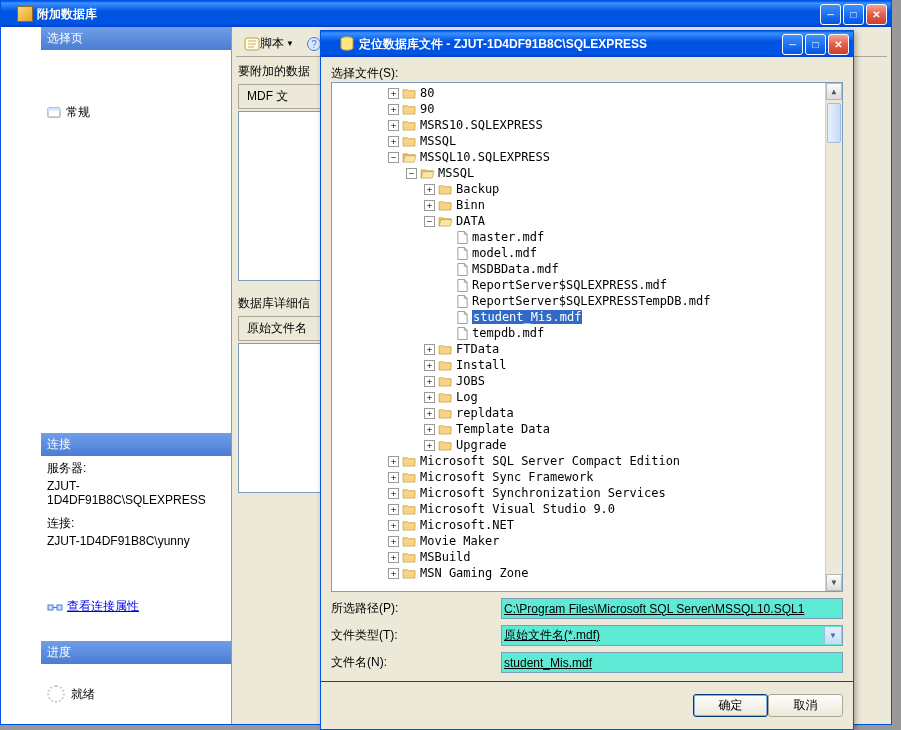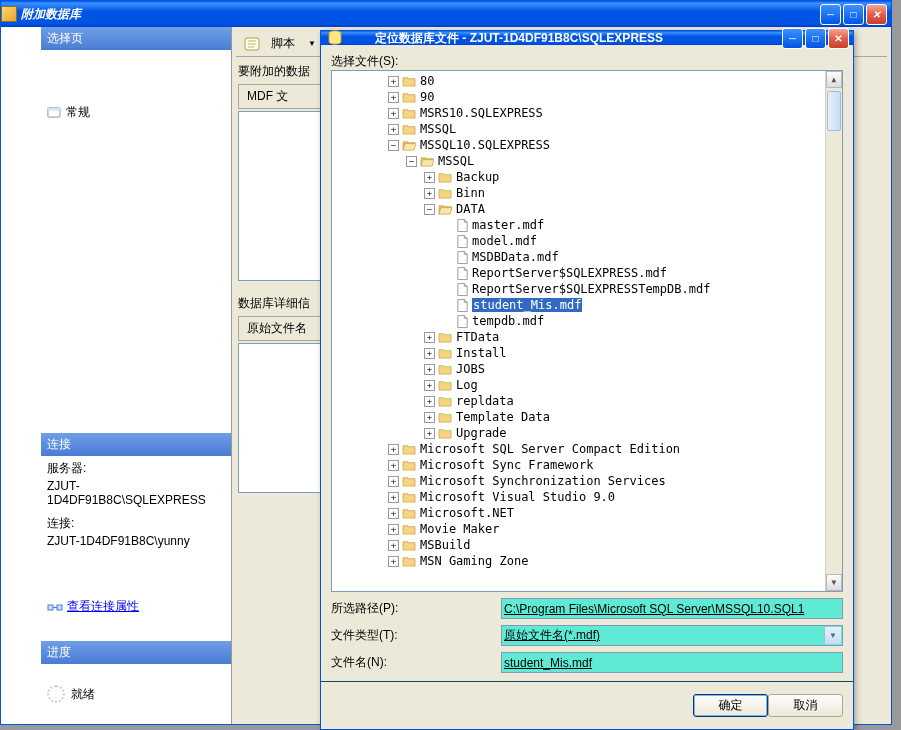--- a/index.html
+++ b/index.html
@@ -1,49 +1,49 @@
 <!DOCTYPE html>
 <html><head>
 <meta charset="utf-8">
 <style>
 * { box-sizing: border-box; margin: 0; padding: 0; }
 body { font-family: "Microsoft YaHei", "SimSun", Tahoma, sans-serif; font-size: 12px; background: #999; width: 901px; height: 730px; overflow: hidden; position: relative; }
 
 
 .main-window { position: absolute; top: 0; left: 0; width: 892px; height: 725px; background: #ece9d8; border: 1px solid #0054e3; }
-.main-titlebar { height: 26px; background: linear-gradient(to bottom, #0058e6 0%, #3d91ff 8%, #0054e3 40%, #0054e3 88%, #003dd0 100%); display: flex; align-items: center; color: #fff; font-weight: bold; padding-left: 0; font-style: italic; }
+.main-titlebar { height: 26px; background: linear-gradient(to bottom, #0058e6 0%, #3d91ff 8%, #0054e3 40%, #0054e3 88%, #003dd0 100%); display: flex; align-items: center; color: #fff; font-weight: bold; padding-left: 16px; }
 .main-titlebar .icon { width: 16px; height: 16px; background: linear-gradient(135deg,#f9d978,#e8a423); border: 1px solid #8a6d1e; margin-right: 4px; }
 .main-titlebar .title { flex: 1; }
 .win-btns { display: flex; gap: 2px; margin-right: 4px; }
 .win-btn { width: 21px; height: 21px; border: 1px solid #fff; border-radius: 3px; display: flex; align-items: center; justify-content: center; color: #fff; font-weight: bold; font-size: 10px; }
 .win-btn.min, .win-btn.max { background: linear-gradient(to bottom,#3d91ff,#0054e3); }
 .win-btn.close { background: linear-gradient(to bottom,#f5a396,#e35e4b,#c8402a); }
 
 .main-body { display: flex; height: calc(100% - 26px); }
 .left-panel { width: 231px; background: #fff; display: flex; flex-direction: column; border-right: 1px solid #999; padding-left: 40px; }
 .panel-header { background: linear-gradient(to bottom,#6f9ee8,#4a7cd4); color: #fff; padding: 3px 6px; font-size: 12px; }
 .panel-content { flex: 0 0 auto; padding: 4px 6px; background: #fff; }
 .panel-content.flex1 { flex: 1; }
 .tree-item { display: flex; align-items: center; padding: 2px 0; margin-top: 48px; }
 .tree-item .pg-icon { width: 16px; height: 13px; margin-right: 3px; display: inline-flex; }
 .link { color: #0000ee; text-decoration: underline; cursor: pointer; }
 .conn-icon { width: 16px; height: 16px; margin-right: 4px; display: inline-block; }
 .spinner { width: 18px; height: 18px; border: 2px dotted #ccc; border-radius: 50%; display: inline-block; vertical-align: middle; margin-right: 6px; }
 
 .right-area { flex: 1; background: #ece9d8; padding: 4px; position: relative; }
 .toolbar { display: flex; align-items: center; gap: 4px; padding: 2px 4px; border-bottom: 1px solid #aca899; }
-.tb-btn { display: flex; align-items: center; gap: 11px; padding: 2px 4px; }
+.tb-btn { display: flex; align-items: center; gap: 0; padding: 2px 4px; }
 .tb-btn svg { width: 16px; height: 16px; }
 .section-label { padding: 6px 2px 2px 2px; }
 .grid-header { background: #ece9d8; border: 1px solid #aca899; padding: 3px 8px; margin: 2px; width: 600px; }
 .grid-body { background: #fff; border: 1px solid #7f9db9; margin: 0 2px 8px 2px; width: 600px; height: 170px; }
 
 
 .dialog { position: absolute; left: 320px; top: 30px; width: 534px; height: 700px; background: #ece9d8; border: 1px solid #0054e3; box-shadow: 2px 2px 6px rgba(0,0,0,0.3); display: flex; flex-direction: column; }
-.dlg-titlebar { height: 14px; background: linear-gradient(to bottom, #0058e6 0%, #3d91ff 8%, #0054e3 40%, #0054e3 88%, #003dd0 100%); display: flex; align-items: center; color: #fff; font-weight: bold; padding-left: 6px; gap: 28px; }
+.dlg-titlebar { height: 26px; background: linear-gradient(to bottom, #0058e6 0%, #3d91ff 8%, #0054e3 40%, #0054e3 88%, #003dd0 100%); display: flex; align-items: center; color: #fff; font-weight: bold; padding-left: 18px; }
 .dlg-titlebar .db-icon { width: 16px; height: 16px; margin-right: 4px; }
 .dlg-body { flex: 1; padding: 8px 10px; display: flex; flex-direction: column; overflow: hidden; }
 .dlg-label { margin-bottom: 0; }
 .tree-box { flex: 1; background: #fff; border: 1px solid #7f9db9; overflow: hidden; position: relative; font-family: "SimSun", monospace; }
 .tree-scroll { position: absolute; inset: 0 17px 0 0; overflow: hidden; padding: 2px; }
 .scrollbar-v { position: absolute; right: 0; top: 0; bottom: 0; width: 17px; background: #ece9d8; border-left: 1px solid #d4d0c8; }
 .sb-arrow { height: 17px; background: linear-gradient(#fdfdfd,#dcdcdc); border: 1px solid #b8b8b8; display: flex; align-items: center; justify-content: center; font-size: 8px; color: #555; }
 .sb-thumb { position: absolute; left: 1px; right: 1px; top: 20px; height: 40px; background: linear-gradient(to right,#e8f0fb,#c8dcf5); border: 1px solid #9ebde0; border-radius: 2px; }
 
 .tree-row { display: flex; align-items: center; height: 16px; white-space: nowrap; }

